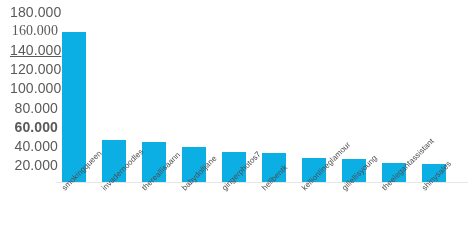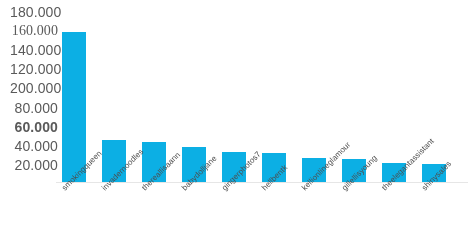--- a/index.html
+++ b/index.html
@@ -104,23 +104,23 @@
         <div class="bar" title="hellbentk: 30000" style="left: 262px; width: 24px; height: 28.8333px; background: rgb(12, 175, 228);"></div>
         <div class="bar" title="kellionlineglamour: 25000" style="left: 302px; width: 24px; height: 24.0278px; background: rgb(12, 175, 228);"></div>
         <div class="bar" title="gillellisyoung: 24000" style="left: 342px; width: 24px; height: 23.0667px; background: rgb(12, 175, 228);"></div>
         <div class="bar" title="theelegantassistant: 20000" style="left: 382px; width: 24px; height: 19.2222px; background: rgb(12, 175, 228);"></div>
         <div class="bar" title="shinysales: 19000" style="left: 422px; width: 24px; height: 18.2611px; background: rgb(12, 175, 228);"></div>
       </div>
   <div class="y-tick" style="top: 158.278px; margin-left: 8px;">20.000</div>
       <div class="y-tick" style="top: 139.056px; text-align: right;">40.000</div>
       <div class="y-tick" style="top: 119.833px; font-weight: bold;">60.000</div>
       <div class="y-tick" style="top: 100.611px;">80.000</div>
-      <div class="y-tick" style="top: 81.3889px;">200.000</div>
+      <div class="y-tick" style="top: 81.3889px;">100.000</div>
       <div class="y-tick" style="top: 62.1667px; margin-left: 8px;">120.000</div>
-      <div class="y-tick" style="top: 42.9444px;">140.000</div>
+      <div class="y-tick" style="top: 42.9444px; text-decoration: underline;">140.000</div>
       <div class="y-tick" style="top: 23.7222px; font-family: Liberation Serif, serif;">160.000</div>
       <div class="y-tick" style="top: 4.5px;">180.000</div>
     </div>
 
   <div class="labels-layer">
       <div class="x-label" style="left: 60px; transform: rotate(-45deg);">smokingqueen</div>
       <div class="x-label" style="left: 100px; transform: rotate(-45deg);">invadernoodles</div>
       <div class="x-label" style="left: 140px; transform: rotate(-45deg);">thereallisaann</div>
       <div class="x-label" style="left: 180px; transform: rotate(-45deg);">babydolljane</div>
       <div class="x-label" style="left: 220px; transform: rotate(-45deg);">gingerphotos7</div>

